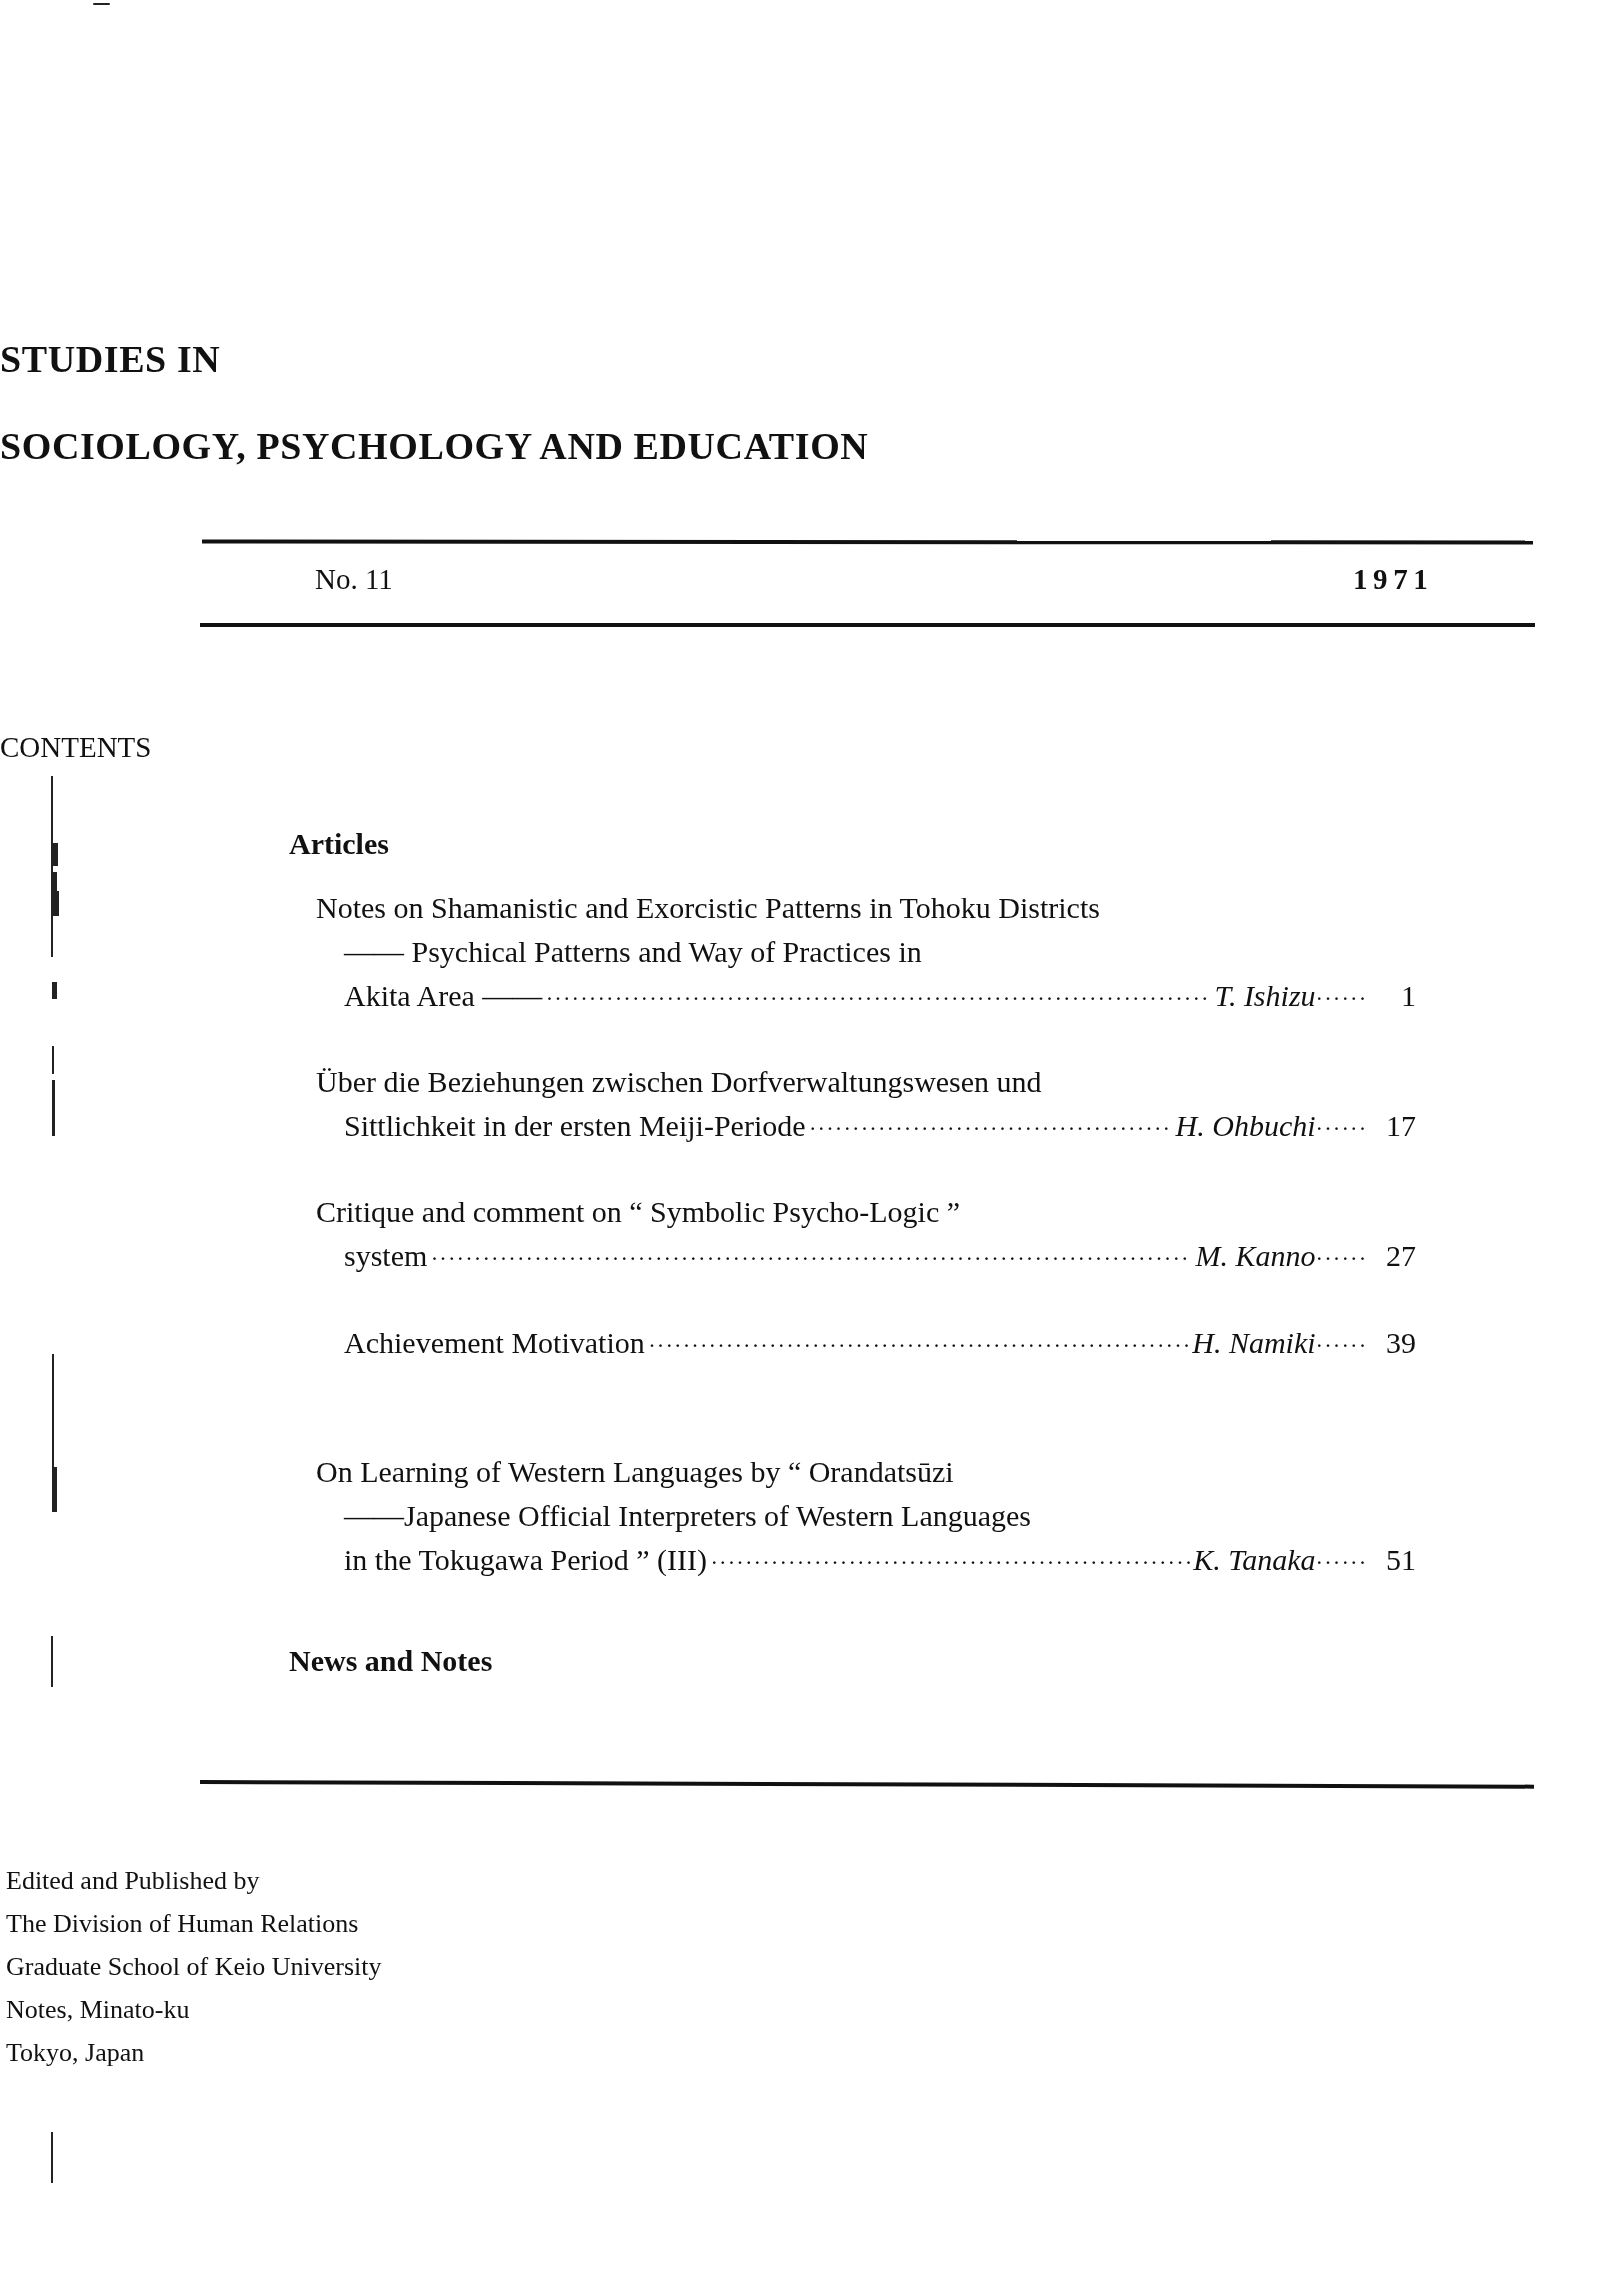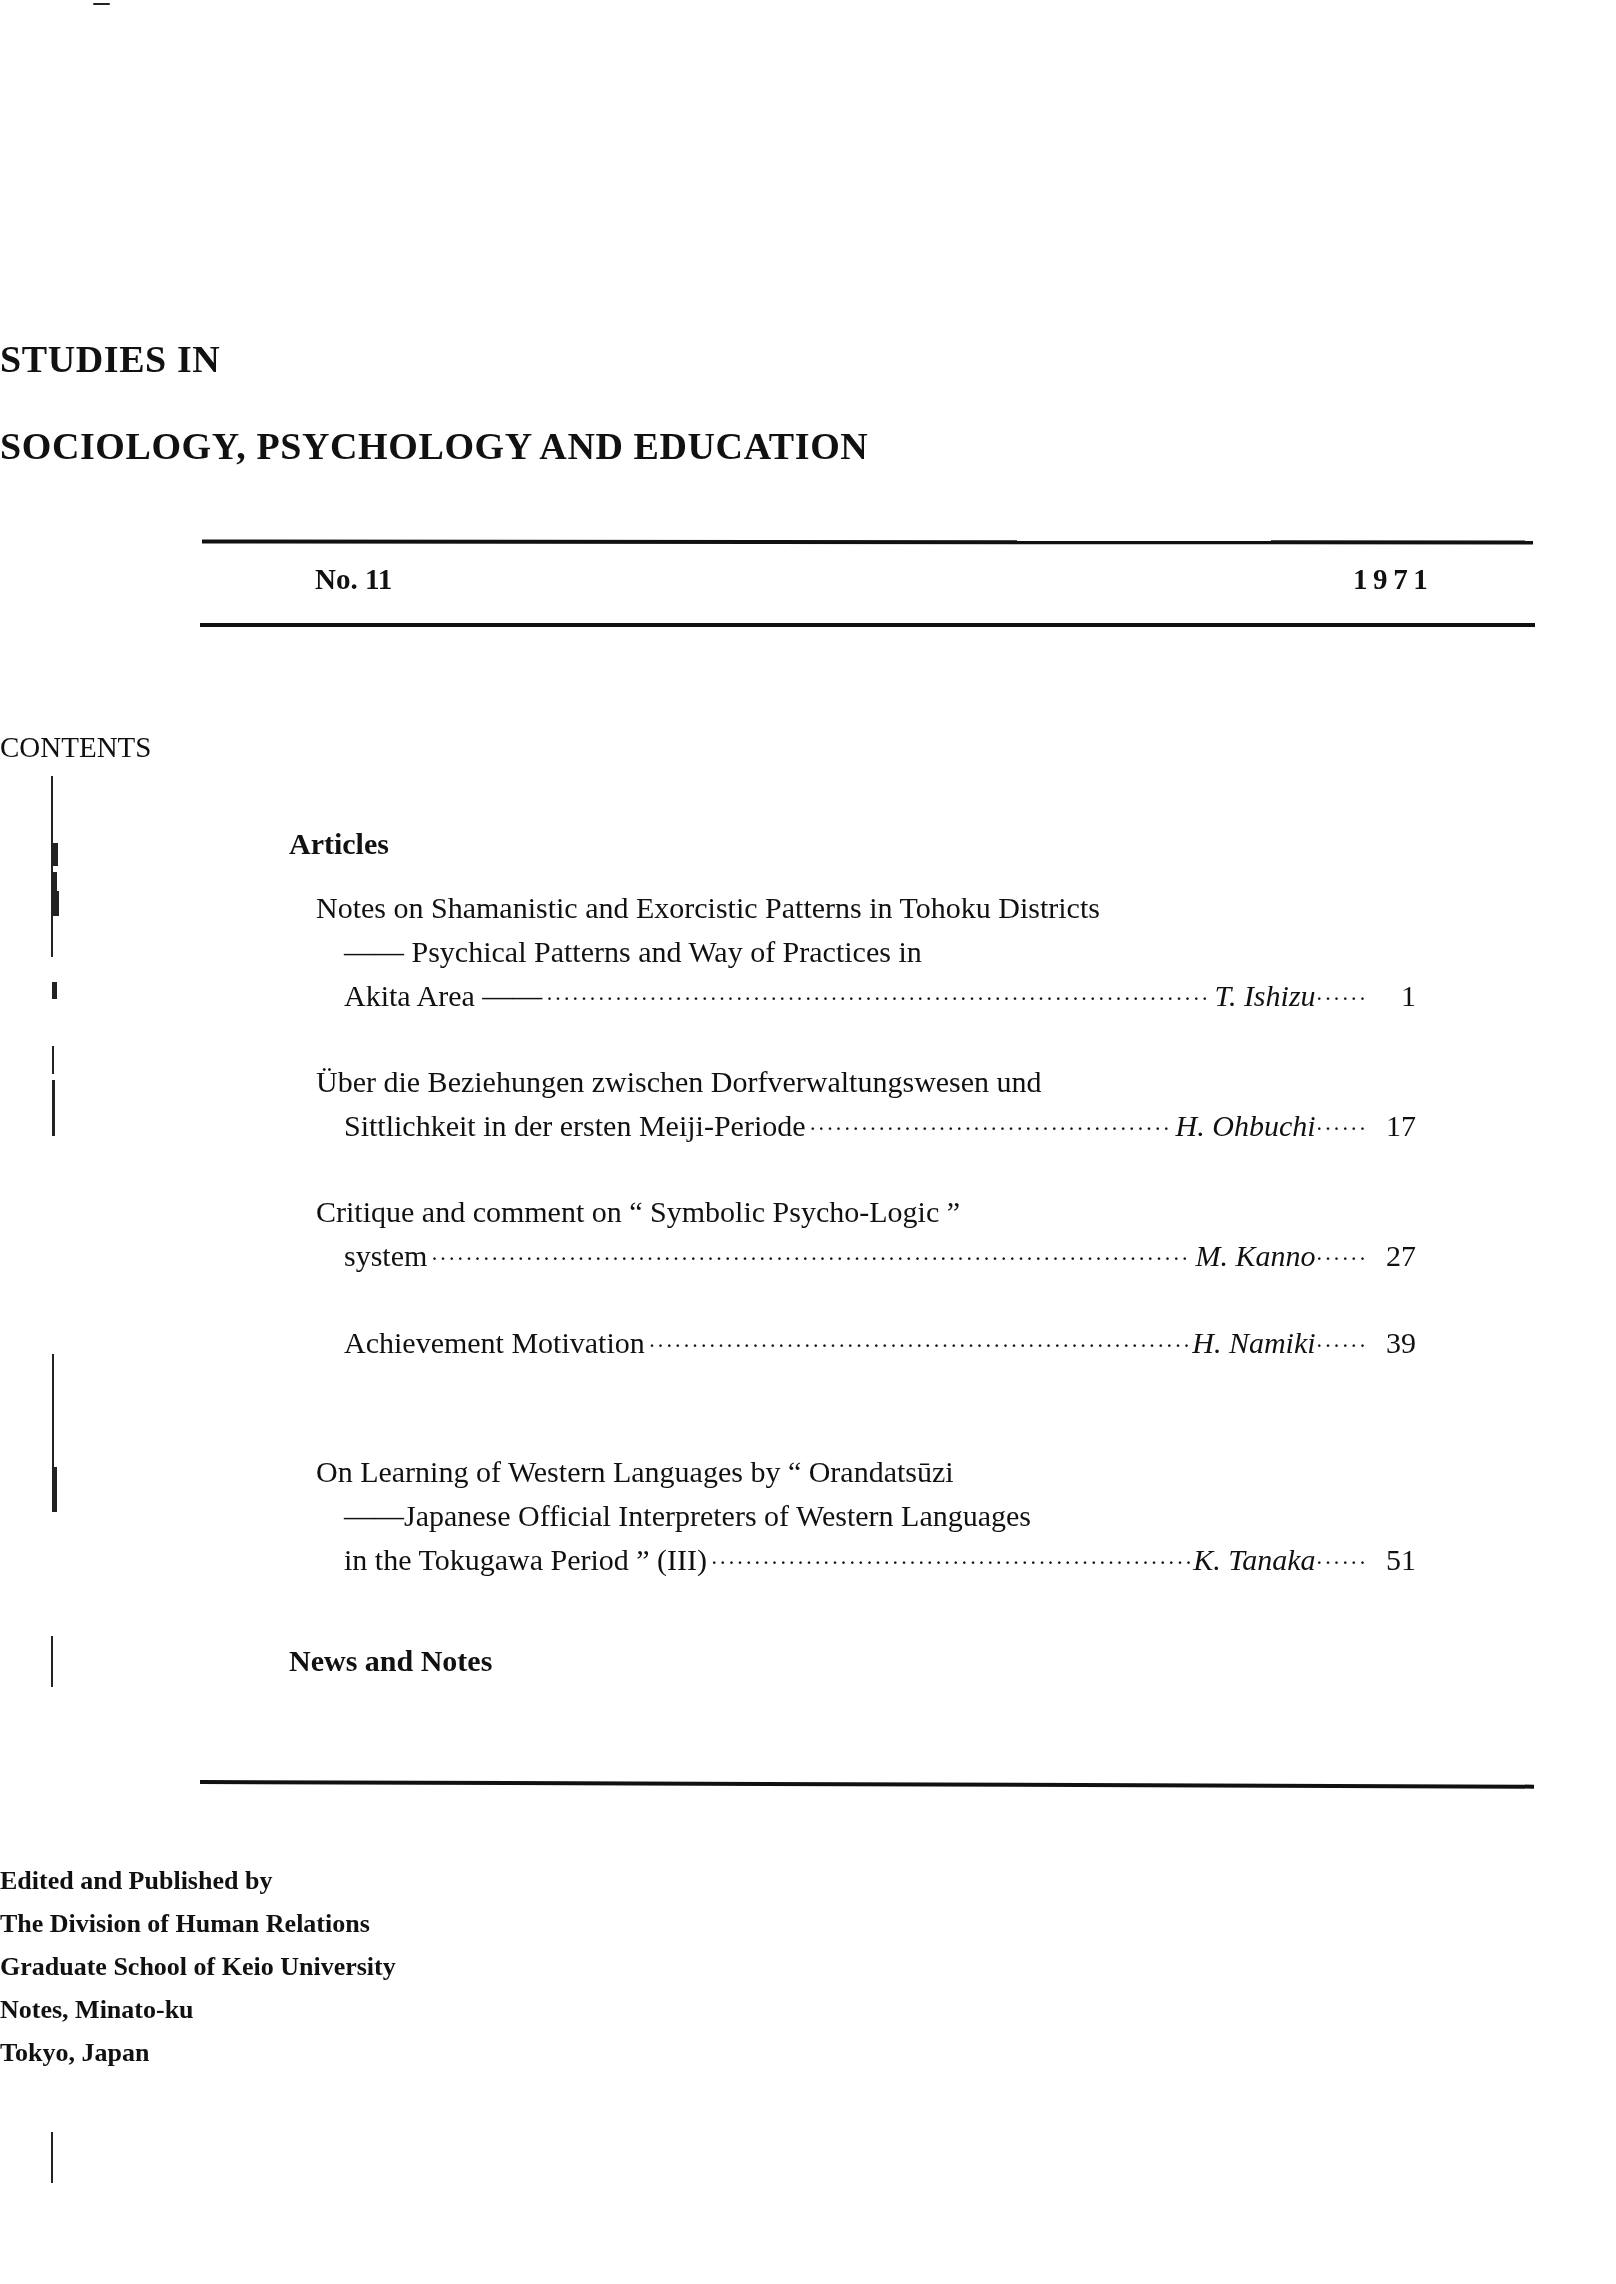--- a/index.html
+++ b/index.html
@@ -11,21 +11,21 @@
   .center { left: 0; width: 1365px; }
 
   .title1 { top: 337px; font-size: 38px; font-weight: bold; letter-spacing: 0.6px; }
   .title2 { top: 424px; font-size: 38px; font-weight: bold; letter-spacing: 0.6px; }
 
   .rule { position: absolute; background: #111; }
   .rule-top { left: 202px; top: 540px; width: 1331px; height: 4px; transform: rotate(0.05deg); }
   .rule-mid { left: 200px; top: 623px; width: 1335px; height: 4px; }
   .rule-bot { left: 200px; top: 1780px; width: 1334px; height: 4px; transform: rotate(0.2deg); transform-origin: left center; }
 
-  .issue-no { left: 315px; top: 563px; font-size: 29px; font-weight: bold; }
+  .issue-no { left: 315px; top: 563px; font-size: 29px; font-weight: normal; }
   .issue-year { left: 1353px; top: 563px; font-size: 29px; font-weight: bold; letter-spacing: 5.6px; }
 
   .contents { top: 731px; font-size: 29px; font-weight: normal; }
   .section { left: 289px; font-size: 30px; font-weight: bold; }
   .sec-articles { top: 827px; }
   .sec-news { top: 1644px; }
 
   .entry { position: absolute; left: 316px; width: 1100px; font-size: 30px; line-height: 44px; }
   .line { display: flex; align-items: baseline; white-space: nowrap; height: 44px; }
   .indent { padding-left: 28px; }
@@ -38,21 +38,21 @@
   .author { font-style: italic; }
   .tail-dots { font-size: 22.6px; letter-spacing: 1.1px; margin-right: 14.7px; }
   .page { width: 34px; text-align: right; }
 
   .e1 { top: 886px; }
   .e2 { top: 1060px; }
   .e3 { top: 1190px; }
   .e4 { top: 1321px; }
   .e5 { top: 1450px; }
 
-  .publisher { top: 1859px; font-size: 26px; font-weight: bold; line-height: 43px; }
+  .publisher { top: 1859px; font-size: 26px; font-weight: normal; line-height: 43px; margin-left: 6px; }
   .publisher div { height: 43px; }
 
   .margin-mark { position: absolute; background: #222; width: 2.3px; }
 </style>
 </head>
 <body>
 
 <div class="abs center title1">STUDIES IN</div>
 <div class="abs center title2">SOCIOLOGY, PSYCHOLOGY AND EDUCATION</div>
 

